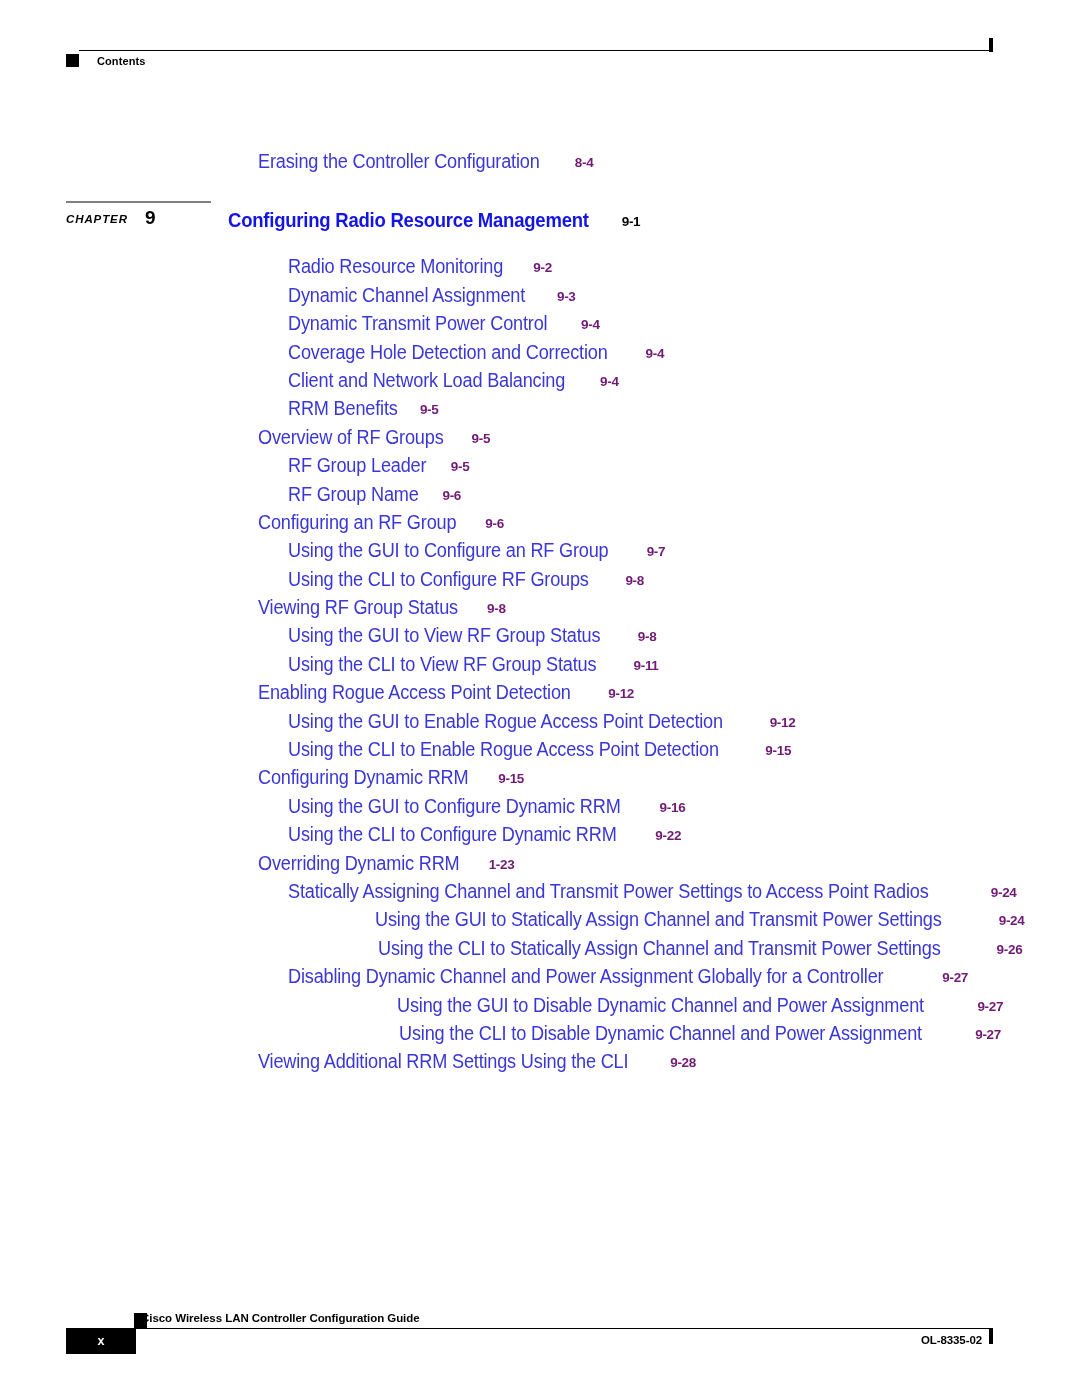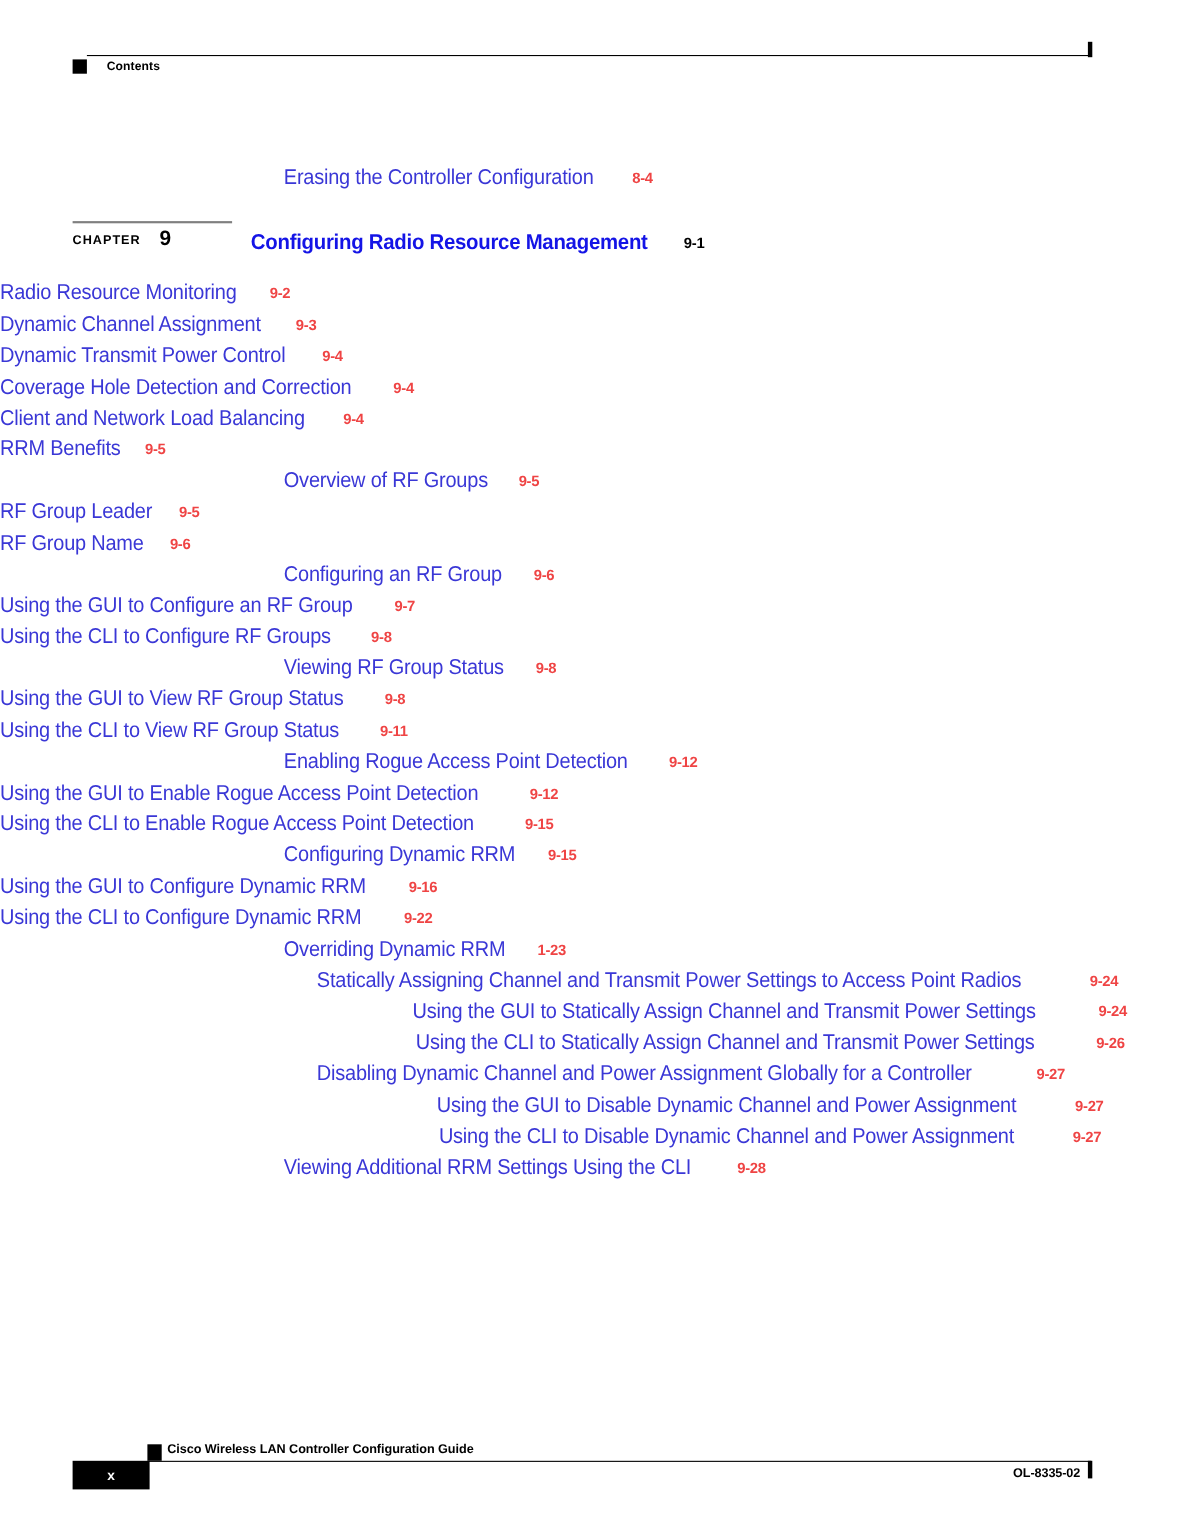--- a/index.html
+++ b/index.html
@@ -67,37 +67,37 @@
   .toc-entry .title {
     color: #3A37D6;
     font-size: 19.5px;
     letter-spacing: -0.2px;
     transform: scaleX(0.93);
     transform-origin: left center;
     display: inline-block;
     vertical-align: baseline;
   }
   .toc-entry .pageno {
-    color: #ef4444;
+    color: #701a75;
     font-size: 13.5px;
     font-weight: bold;
     letter-spacing: -0.3px;
     display: inline-block;
     vertical-align: baseline;
     position: relative;
     top: -1px;
   }
   .toc-entry .gap {
     display: inline-block;
     width: 14px;
   }
 
   
   .lvl1 { padding-left: 258px; }
-  .lvl2 { }
+  .lvl2 { padding-left: 288px; }
   .lvl3 { padding-left: 288px; }
   .lvl4 { padding-left: 320px; text-align: center; }
 
   
   .chapter-block {
     position: relative;
     height: 46px;
     margin-top: 17px;
   }
   .chapter-rule {
@@ -110,20 +110,21 @@
   }
   .chapter-label {
     position: absolute;
     left: 66px;
     top: 18px;
     font-size: 11.5px;
     font-weight: bold;
     letter-spacing: 0.9px;
     color: #000000;
     font-family: "Liberation Sans", sans-serif;
+    font-style: italic;
   }
   .chapter-num {
     position: absolute;
     left: 145px;
     top: 12px;
     font-size: 19px;
     font-weight: bold;
     color: #000000;
     font-family: "Liberation Sans", sans-serif;
   }
@@ -162,21 +163,21 @@
   
   .footer {
     position: absolute;
     left: 0;
     top: 1312px;
     width: 1080px;
     height: 70px;
   }
   .footer-title {
     position: absolute;
-    left: 152px;
+    left: 141px;
     top: 0px;
     font-size: 11.5px;
     font-weight: bold;
     color: #000000;
     letter-spacing: -0.05px;
     font-family: "Liberation Sans", sans-serif;
   }
   .footer-square {
     position: absolute;
     left: 134px;

